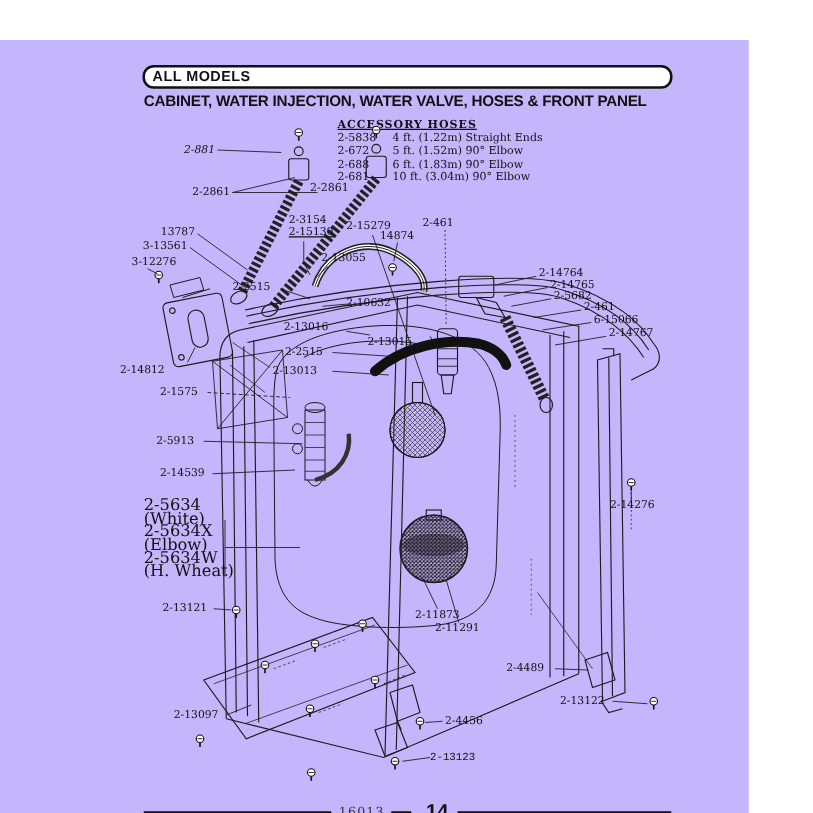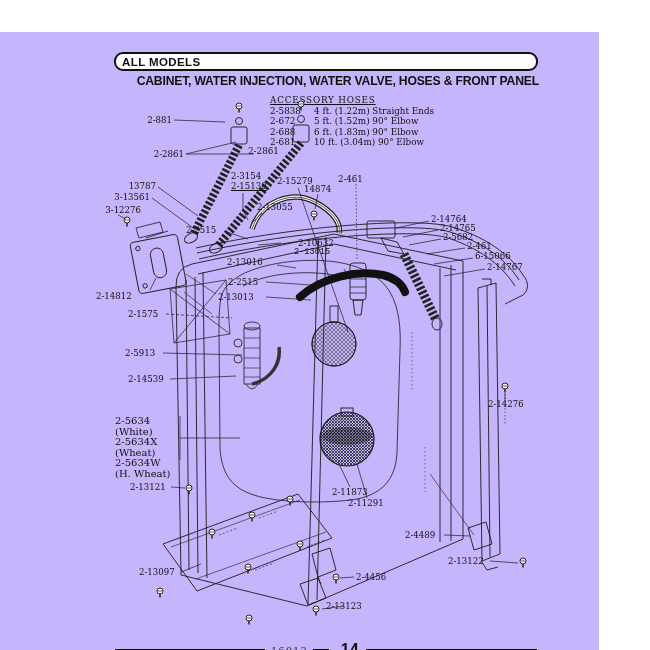--- a/index.html
+++ b/index.html
@@ -4,39 +4,39 @@
 <style>
   html,body{margin:0;padding:0;background:#fff;}
   .page{position:relative;width:599px;height:650px;background:#c4b5fd;overflow:hidden;
         font-family:"DejaVu Serif",serif;color:#111;margin-top:32px;}
   
   .models-box{position:absolute;left:114px;top:20px;width:424px;height:19px;
         border:2px solid #111;border-radius:9px;box-sizing:border-box;
         display:flex;align-items:center;background:#fff;}
   .models-box span{font-family:"Liberation Sans",sans-serif;font-weight:bold;
         font-size:11.5px;letter-spacing:.4px;margin-left:6px;white-space:nowrap;}
-  .page-title{position:absolute;left:115px;top:42px;width:424px;text-align:right;
+  .page-title{position:absolute;left:115px;top:42px;width:424px;text-align:left;
         font-family:"Liberation Sans",sans-serif;font-weight:bold;font-size:12.2px;
         letter-spacing:-.2px;white-space:nowrap;}
   
   .hoses{position:absolute;left:270px;top:63px;font-size:8.8px;line-height:10.2px;}
-  .hhead{text-decoration:underline;letter-spacing:.8px;margin-bottom:1px;}
+  .hhead{text-decoration:underline;letter-spacing:.8px;margin-bottom:1px;font-weight:bold;}
   .hrow{display:flex;}
   .hp{width:44px;white-space:nowrap;}
   .hd{white-space:nowrap;}
   .hbox{position:absolute;left:248px;top:114px;display:flex;font-size:8.8px;line-height:10.2px;}
   .hbox .hp{width:50px;}
   .hbox .hd2{margin-top:5px;}
   
   .diagram{position:absolute;left:0;top:0;width:650px;height:650px;}
   .part-label{position:absolute;font-size:8.6px;line-height:9.5px;white-space:nowrap;
         font-family:"DejaVu Serif",serif;color:#111;}
   .lbl-end{transform:translateX(-100%);}
   .lbl-u{text-decoration:underline;}
-  .colors{position:absolute;left:115px;top:384px;font-size:10px;line-height:10.6px;}
+  .colors{position:absolute;left:115px;top:368px;font-size:13px;line-height:10.6px;}
   
   .footer{position:absolute;left:115px;top:609px;width:422px;display:flex;align-items:center;}
   .frule{height:2px;background:#111;}
   .f1{width:150px;}
   .f2{width:16px;margin:0 5px;}
   .f3{flex:1;}
   .fman{font-size:10px;color:#333;letter-spacing:1px;margin-left:6px;}
   .fpage{font-family:"Liberation Sans",sans-serif;font-weight:bold;font-size:16px;margin:0 7px;}
 </style>
 </head>
@@ -269,63 +269,63 @@
         <path d="M444,503 L470,504"></path>
         <path d="M490,529 L518,531"></path>
         <path d="M181,540 L201,532"></path>
         <path d="M354,545 L340,546"></path>
         <path d="M344,574 L322,577"></path>
       </g>
     </g>
   </svg>
 
   <div id="labels">
-      <span class="part-label lbl-end" style="left: 172px; top: 84px;">2-881</span>
+      <span class="part-label lbl-end" style="left: 172px; top: 84px; font-style: italic;">2-881</span>
       <span class="part-label lbl-end" style="left: 184px; top: 118px;">2-2861</span>
       <span class="part-label lbl-end" style="left: 156px; top: 150px;">13787</span>
       <span class="part-label lbl-end" style="left: 150px; top: 161px;">3-13561</span>
       <span class="part-label lbl-end" style="left: 141px; top: 174px;">3-12276</span>
       <span class="part-label" style="left: 186px; top: 194px;">2-2515</span>
       <span class="part-label" style="left: 231px; top: 140px;">2-3154</span>
       <span class="part-label lbl-u" style="left: 231px; top: 150px;">2-15130</span>
       <span class="part-label" style="left: 277px; top: 145px;">2-15279</span>
       <span class="part-label" style="left: 304px; top: 153px;">14874</span>
       <span class="part-label" style="left: 338px; top: 143px;">2-461</span>
       <span class="part-label" style="left: 257px; top: 171px;">2-13055</span>
       <span class="part-label" style="left: 431px; top: 183px;">2-14764</span>
       <span class="part-label" style="left: 440px; top: 192px;">2-14765</span>
       <span class="part-label" style="left: 443px; top: 201px;">2-5682</span>
       <span class="part-label" style="left: 467px; top: 210px;">2-461</span>
       <span class="part-label" style="left: 475px; top: 220px;">6-15066</span>
       <span class="part-label" style="left: 487px; top: 231px;">2-14767</span>
-      <span class="part-label" style="left: 298px; top: 207px;">2-10632</span>
+      <span class="part-label" style="left: 277px; top: 207px;">2-10632</span>
       <span class="part-label" style="left: 227px; top: 226px;">2-13016</span>
-      <span class="part-label" style="left: 294px; top: 216px; font-family: Liberation Mono, monospace;">2-13015</span>
+      <span class="part-label" style="left: 294px; top: 238px;">2-13015</span>
       <span class="part-label" style="left: 228px; top: 246px;">2-2515</span>
       <span class="part-label" style="left: 218px; top: 261px;">2-13013</span>
       <span class="part-label" style="left: 96px; top: 260px;">2-14812</span>
       <span class="part-label" style="left: 128px; top: 278px;">2-1575</span>
       <span class="part-label" style="left: 125px; top: 317px;">2-5913</span>
       <span class="part-label" style="left: 128px; top: 343px;">2-14539</span>
       <span class="part-label" style="left: 130px; top: 451px;">2-13121</span>
       <span class="part-label" style="left: 332px; top: 456px;">2-11873</span>
       <span class="part-label" style="left: 348px; top: 467px;">2-11291</span>
       <span class="part-label" style="left: 488px; top: 368px;">2-14276</span>
       <span class="part-label" style="left: 405px; top: 499px;">2-4489</span>
       <span class="part-label" style="left: 448px; top: 525px;">2-13122</span>
       <span class="part-label" style="left: 139px; top: 536px;">2-13097</span>
       <span class="part-label" style="left: 356px; top: 541px;">2-4456</span>
-      <span class="part-label" style="left: 326px; top: 570px;">2-13123</span>
+      <span class="part-label" style="left: 344px; top: 570px; font-family: Liberation Mono, monospace;">2-13123</span>
     </div>
 
   <div class="colors" id="color-variants">
       <div>2-5634</div>
       <div>(White)</div>
       <div>2-5634X</div>
-      <div>(Wheat)</div>
+      <div>(Elbow)</div>
       <div>2-5634W</div>
       <div>(H. Wheat)</div>
     </div>
 
   <div class="footer">
     <span class="frule f1"></span>
     <span class="fman">16013</span>
     <span class="frule f2"></span>
     <span class="fpage">14</span>
     <span class="frule f3"></span>

